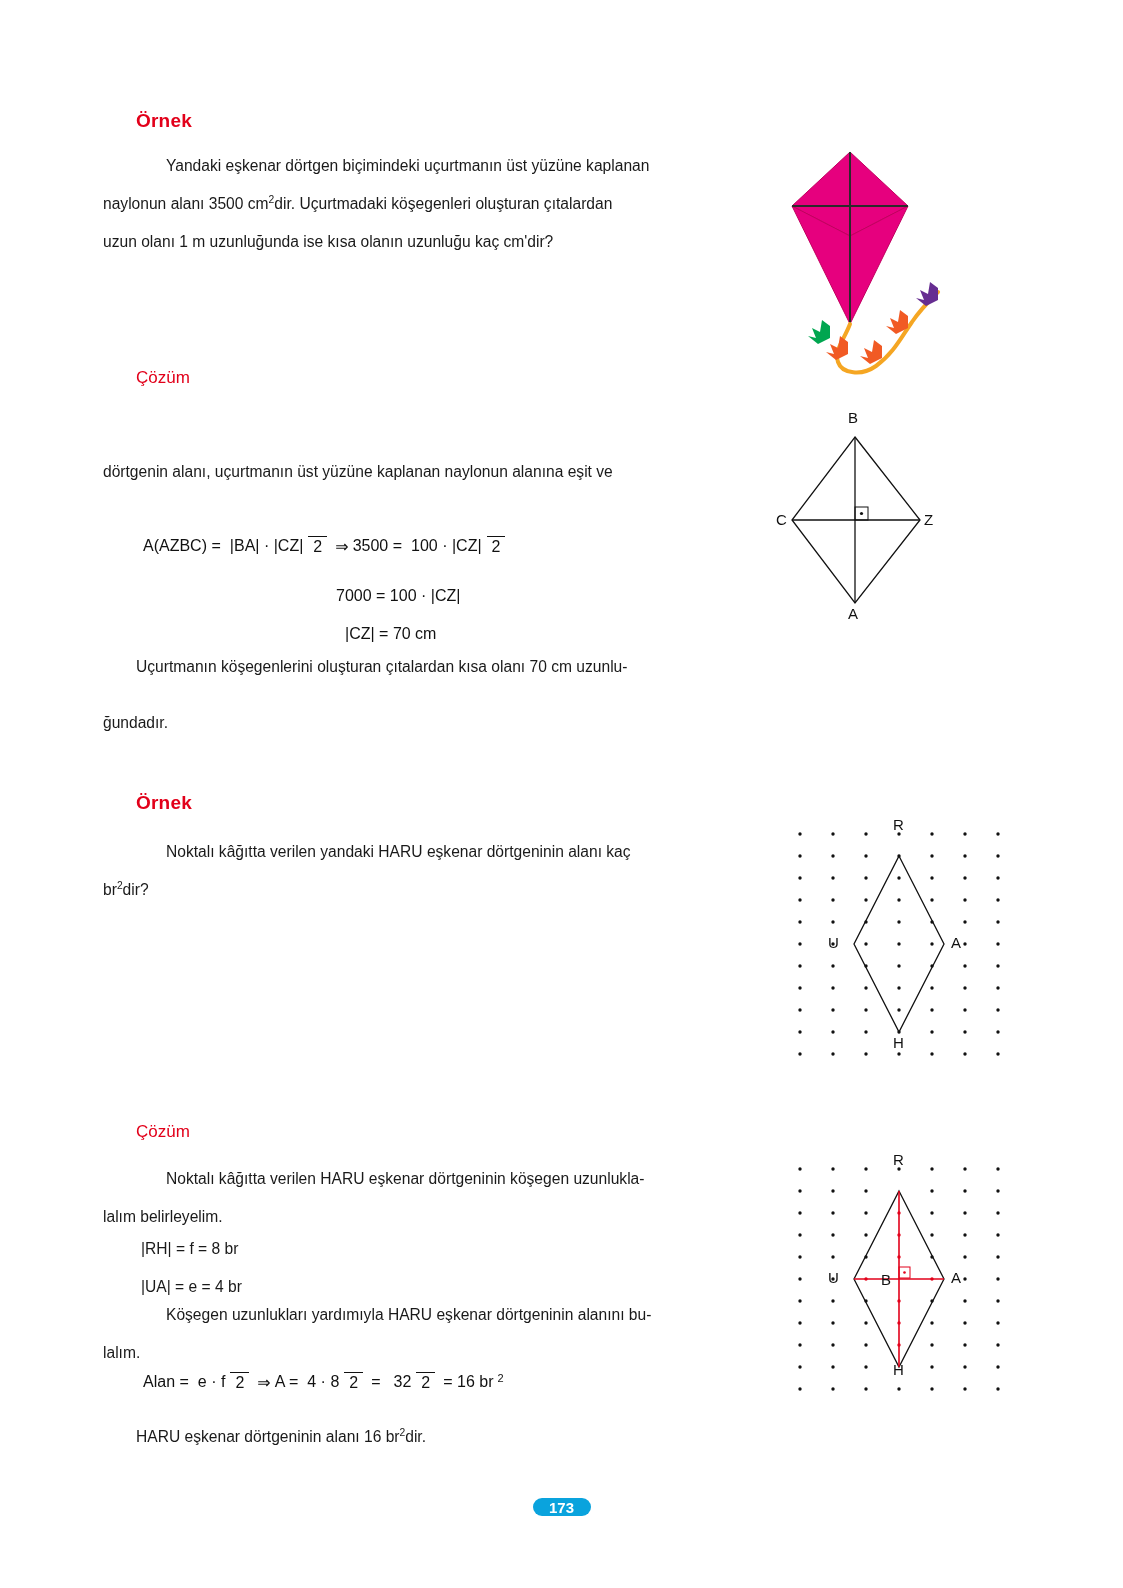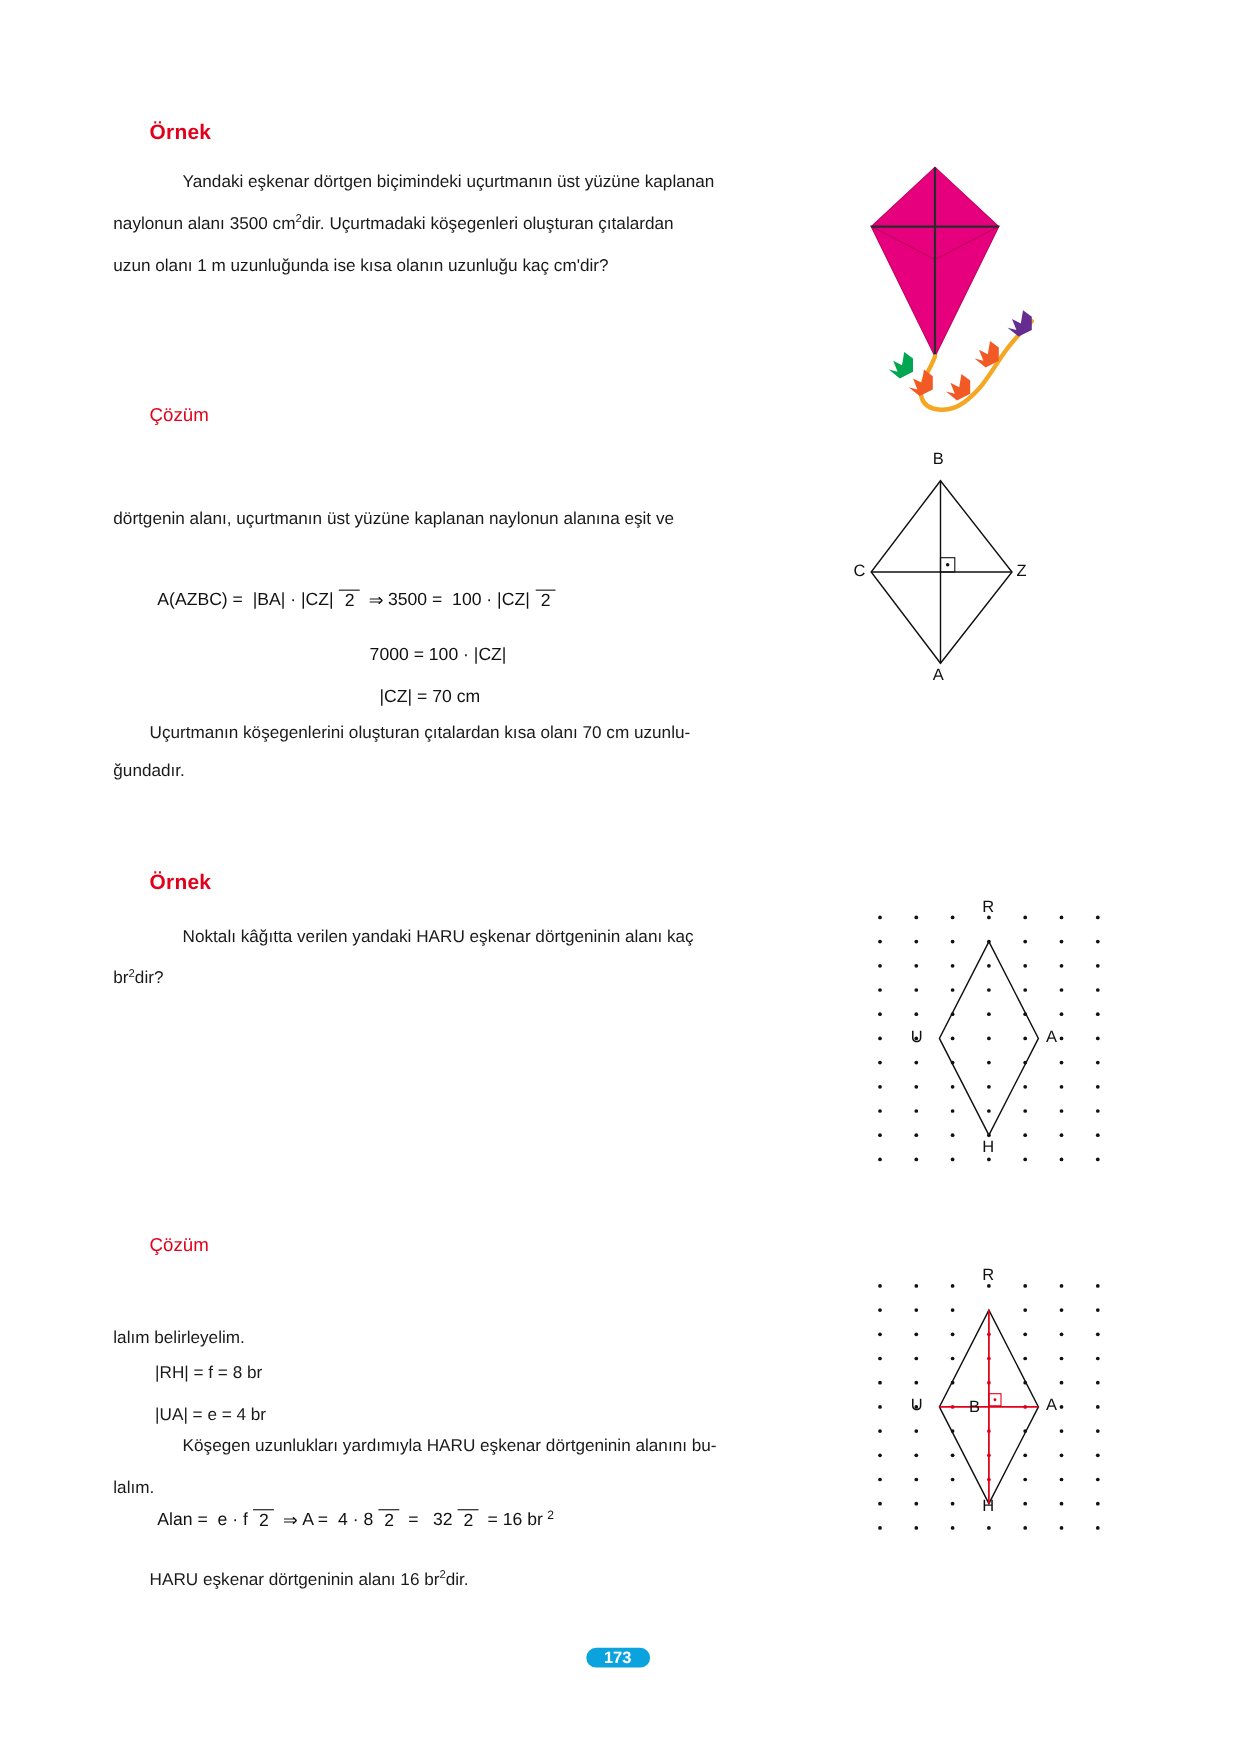--- a/index.html
+++ b/index.html
@@ -178,21 +178,21 @@
   <div class="math" style="left:336px; top:587px;">
     <span>7000 = 100 · |CZ|</span>
   </div>
   <div class="math" style="left:345px; top:625px;">
     <span>|CZ| = 70 cm</span>
   </div>
 
   <div class="para" style="left:136px; top:648px; width:645px;">
     <span>Uçurtmanın köşegenlerini oluşturan çıtalardan kısa olanı 70 cm uzunlu-</span>
   </div>
-  <div class="para" style="left:103px; top:682px; width:675px;">
+  <div class="para" style="left:103px; top:704px; width:675px;">
     <span>ğundadır.</span>
   </div>
 
   <div class="heading" style="left:136px; top:792px;">Örnek</div>
 
   <div class="para" style="left:136px; top:833px; width:600px; text-indent:30px;">
     <span>Noktalı kâğıtta verilen yandaki HARU eşkenar dörtgeninin alanı kaç</span>
   </div>
   <div class="para" style="left:103px; top:871px; width:675px;">
     br<sup>2</sup>dir?
@@ -282,20 +282,23 @@
       <polygon points="107,36 152,124 107,212 62,124" fill="none" stroke="#111" stroke-width="1.3"></polygon>
     </svg>
     <div class="fig-label" style="left:101px; top:-4px;">R</div>
     <div class="fig-label" style="left:36px;  top:114px;">U</div>
     <div class="fig-label" style="left:159px; top:114px;">A</div>
     <div class="fig-label" style="left:101px; top:214px;">H</div>
   </div>
 
   <div class="subheading" style="left:136px; top:1122px;">Çözüm</div>
 
+  <div class="para" style="left:136px; top:1160px; width:625px; text-indent:30px;">
+    <span>Noktalı kâğıtta verilen HARU eşkenar dörtgeninin köşegen uzunlukla-</span>
+  </div>
   <div class="para" style="left:103px; top:1198px; width:660px;">
     <span>lalım belirleyelim.</span>
   </div>
 
   <div class="plain" style="left:141px; top:1232px;">|RH| = f = 8 br</div>
   <div class="plain" style="left:141px; top:1270px;">|UA| = e = 4 br</div>
 
   <div class="para" style="left:103px; top:1334px; width:660px;">
     <span>lalım.</span>
   </div>

